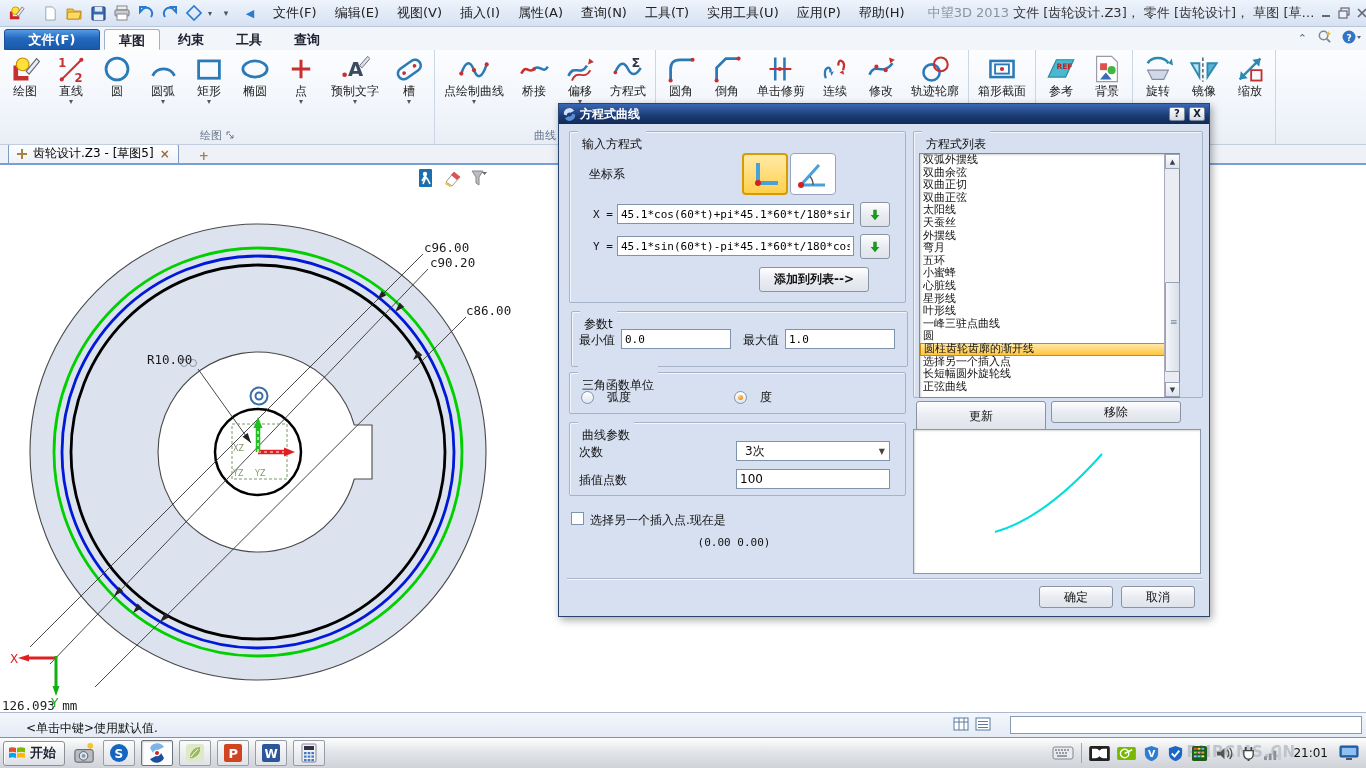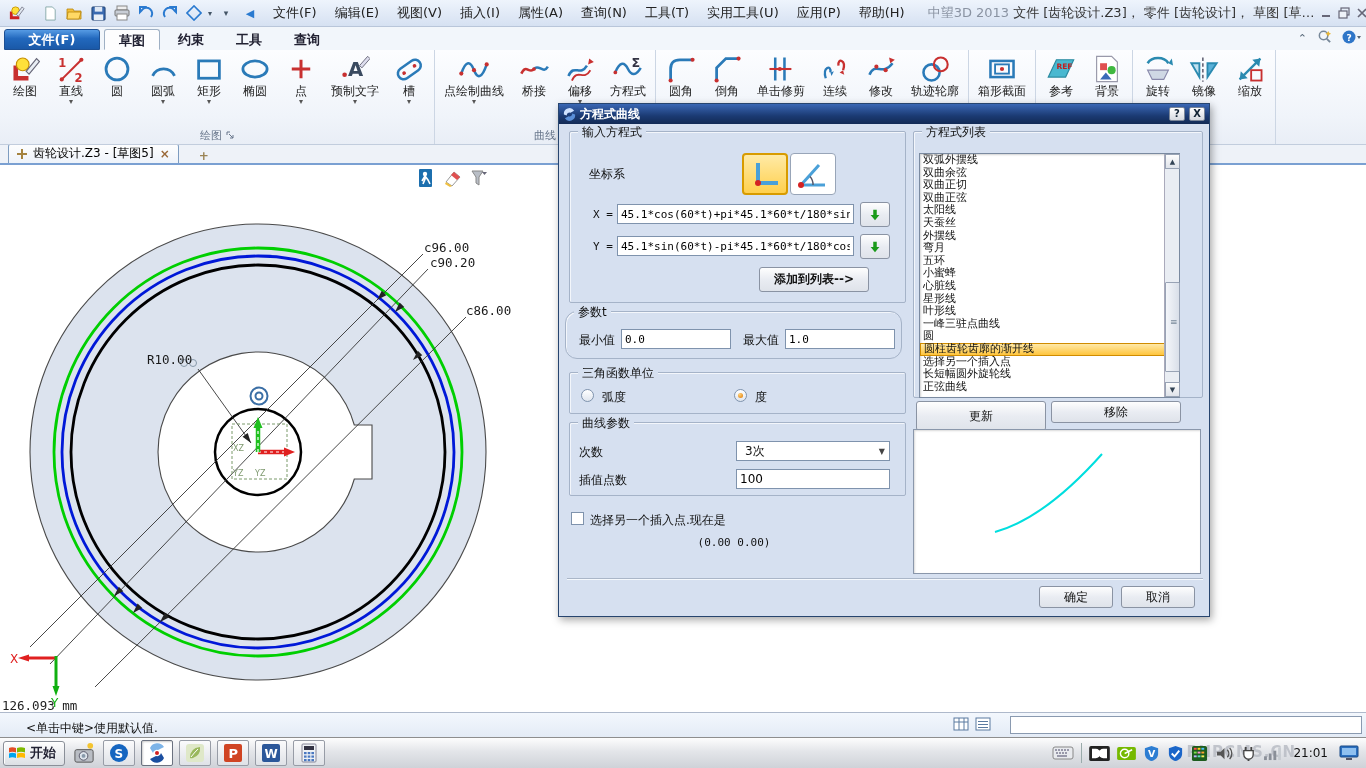--- a/index.html
+++ b/index.html
@@ -56,30 +56,30 @@
 
   
   #dialog{position:absolute;left:558px;top:103px;width:652px;height:514px;z-index:20;
     background:#d6e0f0;border:1px solid #27456f;box-shadow:2px 3px 8px rgba(0,0,0,.35);font-size:12px;color:#111;}
   #dlg-title{height:20px;background:linear-gradient(#3a67b4,#1b3a72 60%,#122a55);display:flex;align-items:center;
     padding:0 4px;color:#fff;font-weight:bold;gap:4px;}
   #dlg-title .dtxt{flex:1;}
   .dlg-sysbtn{width:16px;height:14px;background:linear-gradient(#ffffff,#d5d9e0);border:1px solid #7a8699;
     border-radius:2px;color:#123;font-size:10px;font-weight:bold;display:flex;align-items:center;justify-content:center;line-height:10px;}
   .grpbox{position:absolute;border:1px solid #a5b3c8;border-radius:2px;box-shadow:1px 1px 0 rgba(255,255,255,.7) inset;}
-  .grpbox>.legend{position:absolute;top:-8px;left:8px;background:#d6e0f0;padding:0 4px;font-size:12px;color:#111;}
+  .grpbox>.legend{position:absolute;top:-8px;left:8px;background:#d6e0f0;padding:12px 4px;font-size:12px;color:#111;}
   .dlbl{position:absolute;white-space:nowrap;}
   .dinput{position:absolute;height:20px;border:1px solid #7f93ad;background:#fff;font-size:11px;
     font-family:"DejaVu Sans Mono","Liberation Mono",monospace;padding:1px 3px;color:#000;}
   .dbtn{position:absolute;background:linear-gradient(#fefefe,#e9ecf2 50%,#dfe3ea);border:1px solid #8a93a3;
     border-radius:3px;display:flex;align-items:center;justify-content:center;font-size:12px;color:#111;}
   .toggle{position:absolute;width:46px;height:42px;background:#fff;border:1px solid #98a5b8;border-radius:4px;
     display:flex;align-items:center;justify-content:center;}
   .toggle.sel{background:linear-gradient(#ffeaa6,#ffd04e);border:2px solid #d89b00;}
-  .radio{position:absolute;display:flex;gap:8px;}
+  .radio{position:absolute;display:flex;align-items:center;gap:13px;}
   .radio .rdot{width:13px;height:13px;border-radius:50%;border:1px solid #7f93ad;background:linear-gradient(#fff,#dfe5ee);position:relative;}
   .radio.on .rdot::after{content:"";position:absolute;left:3px;top:3px;width:5px;height:5px;border-radius:50%;
     background:radial-gradient(circle at 35% 30%,#ffd27a,#e07800);}
   .chk{position:absolute;width:13px;height:13px;border:1px solid #7f93ad;background:#fff;}
   .selectbox{position:absolute;height:20px;background:#fff;border:1px solid #7f93ad;display:flex;align-items:center;
     padding:0 4px;font-size:12px;}
   .selectbox .car{margin-left:auto;font-size:8px;color:#444;}
   #eq-list{position:absolute;left:360px;top:49px;width:261px;height:245px;background:#fff;
     border:1px solid #7a8aa0;box-shadow:inset 1px 1px 2px rgba(0,0,0,.18);overflow:hidden;font-size:11px;line-height:12.6px;}
   .eq-item{padding:0 3px;white-space:nowrap;}
@@ -637,21 +637,21 @@
     </div>
   <span class="dlbl mono" style="left:34px;top:136px;font-size:11px;">Y =</span>
   <input class="dinput" style="left: 58px; top: 132px; width: 237px;" value="45.1*sin(60*t)-pi*45.1*60*t/180*cos(60">
   <div class="dbtn" style="left:301px;top:130px;width:30px;height:25px;">
     <svg viewBox="0 0 16 16" width="14" height="14">
       <path d="M8 14 L3 8 L6 8 L6 2 L10 2 L10 8 L13 8 Z" fill="#1a9a1a"></path>
       </svg>
     </div>
   <div class="dbtn" style="left:200px;top:163px;width:110px;height:25px;font-weight:bold;">添加到列表--&gt;</div>
 
-  <div class="grpbox" style="left:6px;top:207px;width:337px;height:48px;border-radius:12px;">
+  <div class="grpbox" style="left:12px;top:207px;width:337px;height:56px;">
     <span class="legend">参数t</span>
   </div>
   <span class="dlbl" style="left:20px;top:228px;">最小值</span>
   <input class="dinput" style="left: 62px; top: 225px; width: 110px;" value="0.0">
   <span class="dlbl" style="left:184px;top:228px;">最大值</span>
   <input class="dinput" style="left: 226px; top: 225px; width: 110px;" value="1.0">
 
   <div class="grpbox" style="left:10px;top:268px;width:337px;height:42px;">
     <span class="legend">三角函数单位</span>
   </div>

